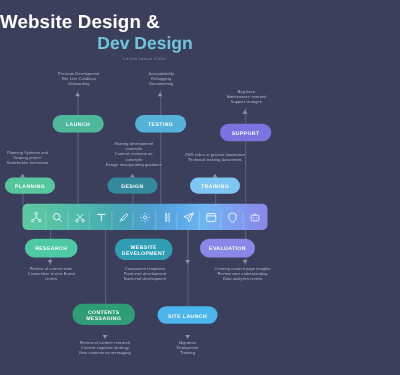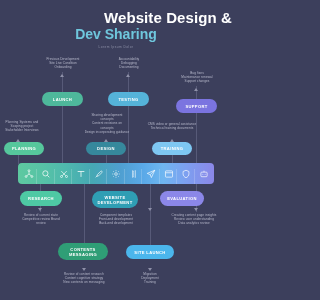--- a/index.html
+++ b/index.html
@@ -7,21 +7,21 @@
     width:232px;height:300px;overflow:hidden;
     background:#3c3f5c;
     font-family:"Liberation Sans", sans-serif;
     color:#ffffff;
     position:relative;
   }
   #stage{position:absolute;left:0;top:0;width:232px;height:300px;}
 
   
   .title{
-    position:absolute;left:0;top:10px;width:232px;text-align:right;
+    position:absolute;left:0;top:10px;width:232px;text-align:left;
     font-size:15px;font-weight:bold;letter-spacing:.1px;color:#ffffff;
     line-height:16px;
   }
   .title2{
     position:absolute;left:0;top:26px;width:232px;text-align:center;
     font-size:14px;font-weight:bold;color:#6fc7dd;line-height:16px;
   }
   .subtitle{
     position:absolute;left:0;top:45px;width:232px;text-align:center;
     font-size:3.2px;letter-spacing:.45px;color:#8e90a8;
@@ -70,21 +70,21 @@
     position:absolute;top:3px;right:-1px;width:1px;height:15px;
     background:rgba(255,255,255,.18);
   }
 </style>
 </head>
 <body>
 
 <div id="stage">
 
   <div class="title">Website Design &amp;</div>
-  <div class="title2">Dev Sharing</div>
+  <div class="title2">Dev Design</div>
   <div class="subtitle">Lorem Ipsum Dolor</div>
 
   <div class="rail" style="left:62px;top:72px;height:92px;"></div>
   <div class="rail" style="left:18px;top:147px;height:17px;"></div>
   <div class="rail" style="left:40px;top:184px;height:28px;"></div>
   <div class="rail" style="left:84px;top:184px;height:62px;"></div>
   <div class="rail" style="left:106px;top:147px;height:17px;"></div>
   <div class="rail" style="left:128px;top:72px;height:92px;"></div>
   <div class="rail" style="left:150px;top:184px;height:28px;"></div>
   <div class="rail" style="left:150px;top:184px;height:62px;"></div>

